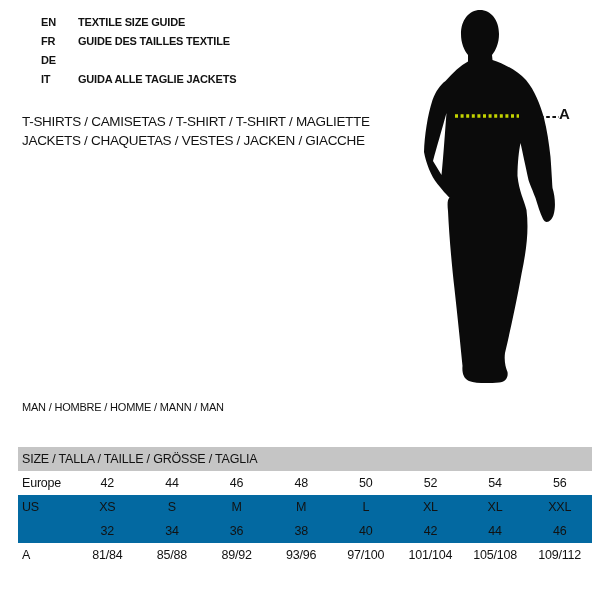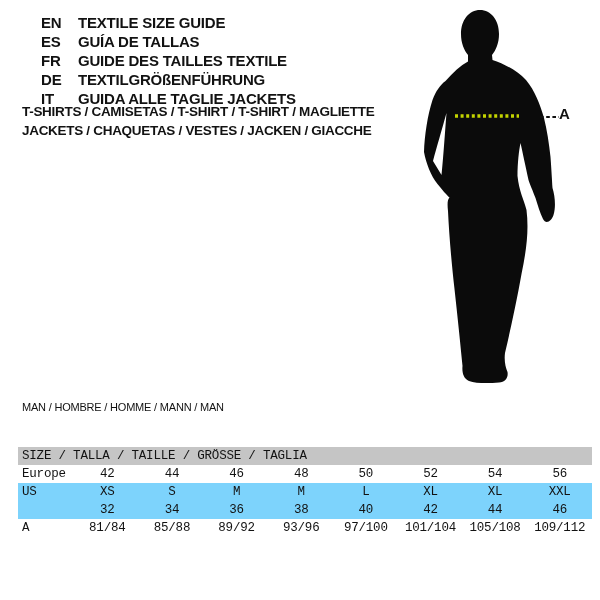--- a/index.html
+++ b/index.html
@@ -7,70 +7,65 @@
   body {
     width: 600px; height: 600px;
     background: #ffffff;
     font-family: "Liberation Sans", sans-serif;
     color: #121212;
   }
   .stage { position: relative; width: 600px; height: 600px; overflow: hidden; background: #fff; }
 
   
   .lang-list { position: absolute; left: 22px; top: 13px; }
-  .lang-row { display: flex; height: 19px; line-height: 19px; font-size: 15px; font-weight: bold; letter-spacing: -0.2px; padding-left: 19px; }
+  .lang-row { display: flex; height: 19px; line-height: 19px; font-size: 11px; font-weight: bold; letter-spacing: -0.2px; padding-left: 19px; }
   .lang-code { width: 37px; flex: none; }
 
   
-  .categories { position: absolute; left: 22px; top: 102px; font-size: 13.5px; font-weight: bold; line-height: 19px; letter-spacing: -0.3px; }
+  .categories { position: absolute; left: 22px; top: 112px; font-size: 13.5px; font-weight: normal; line-height: 19px; letter-spacing: -0.3px; }
 
   
   .figure-wrap { position: absolute; left: 400px; top: 0; width: 200px; height: 400px; }
   .measure-label { position: absolute; left: 559px; top: 105px; font-size: 15px; font-weight: bold; }
 
   
   .section-title { position: absolute; left: 22px; top: 401px; font-size: 11px; font-weight: normal; letter-spacing: -0.2px; }
 
   
   .size-table {
     position: absolute; left: 18px; top: 447px; width: 574px;
     border-collapse: collapse; table-layout: fixed;
     font-size: 12.5px; letter-spacing: -0.2px;
   }
-  .size-table th, .size-table td { height: 18px; padding: 0; font-weight: normal; vertical-align: middle; font-family: Liberation Mono, monospace; }
+  .size-table th, .size-table td { height: 24px; padding: 0; font-weight: normal; vertical-align: middle; }
   .size-table th.table-header { background: #c5c5c5; text-align: left; padding-left: 4px; }
   .size-table td { text-align: center; margin-left: 40px; }
   .size-table td.row-label { text-align: left; padding-left: 4px; }
   .size-table col.label-col { width: 57px; }
-  .size-table tr.band td { background: #7dd3fc; }
+  .size-table tr.band td { background: #0369a1; }
 
   
   .footnote { position: absolute; left: 22px; top: 547px; font-size: 13px; font-weight: bold; letter-spacing: -0.2px; }
 </style>
 </head>
 <body>
 
 <div class="stage">
 
   <div class="lang-list">
     <div class="lang-row">
       <span class="lang-code">EN</span>
       <span class="lang-label">TEXTILE SIZE GUIDE</span>
     </div>
     <div class="lang-row">
-      <span class="lang-code">ES</span>
-      <span class="lang-label">GUÍA DE TALLAS</span>
-    </div>
-    <div class="lang-row">
       <span class="lang-code">FR</span>
       <span class="lang-label">GUIDE DES TAILLES TEXTILE</span>
     </div>
     <div class="lang-row">
       <span class="lang-code">DE</span>
-      <span class="lang-label">TEXTILGRÖßENFÜHRUNG</span>
     </div>
     <div class="lang-row">
       <span class="lang-code">IT</span>
       <span class="lang-label">GUIDA ALLE TAGLIE JACKETS</span>
     </div>
   </div>
 
   <div class="categories">
     <div>T-SHIRTS / CAMISETAS / T-SHIRT / T-SHIRT / MAGLIETTE</div>
     <div>JACKETS / CHAQUETAS / VESTES / JACKEN / GIACCHE</div>

